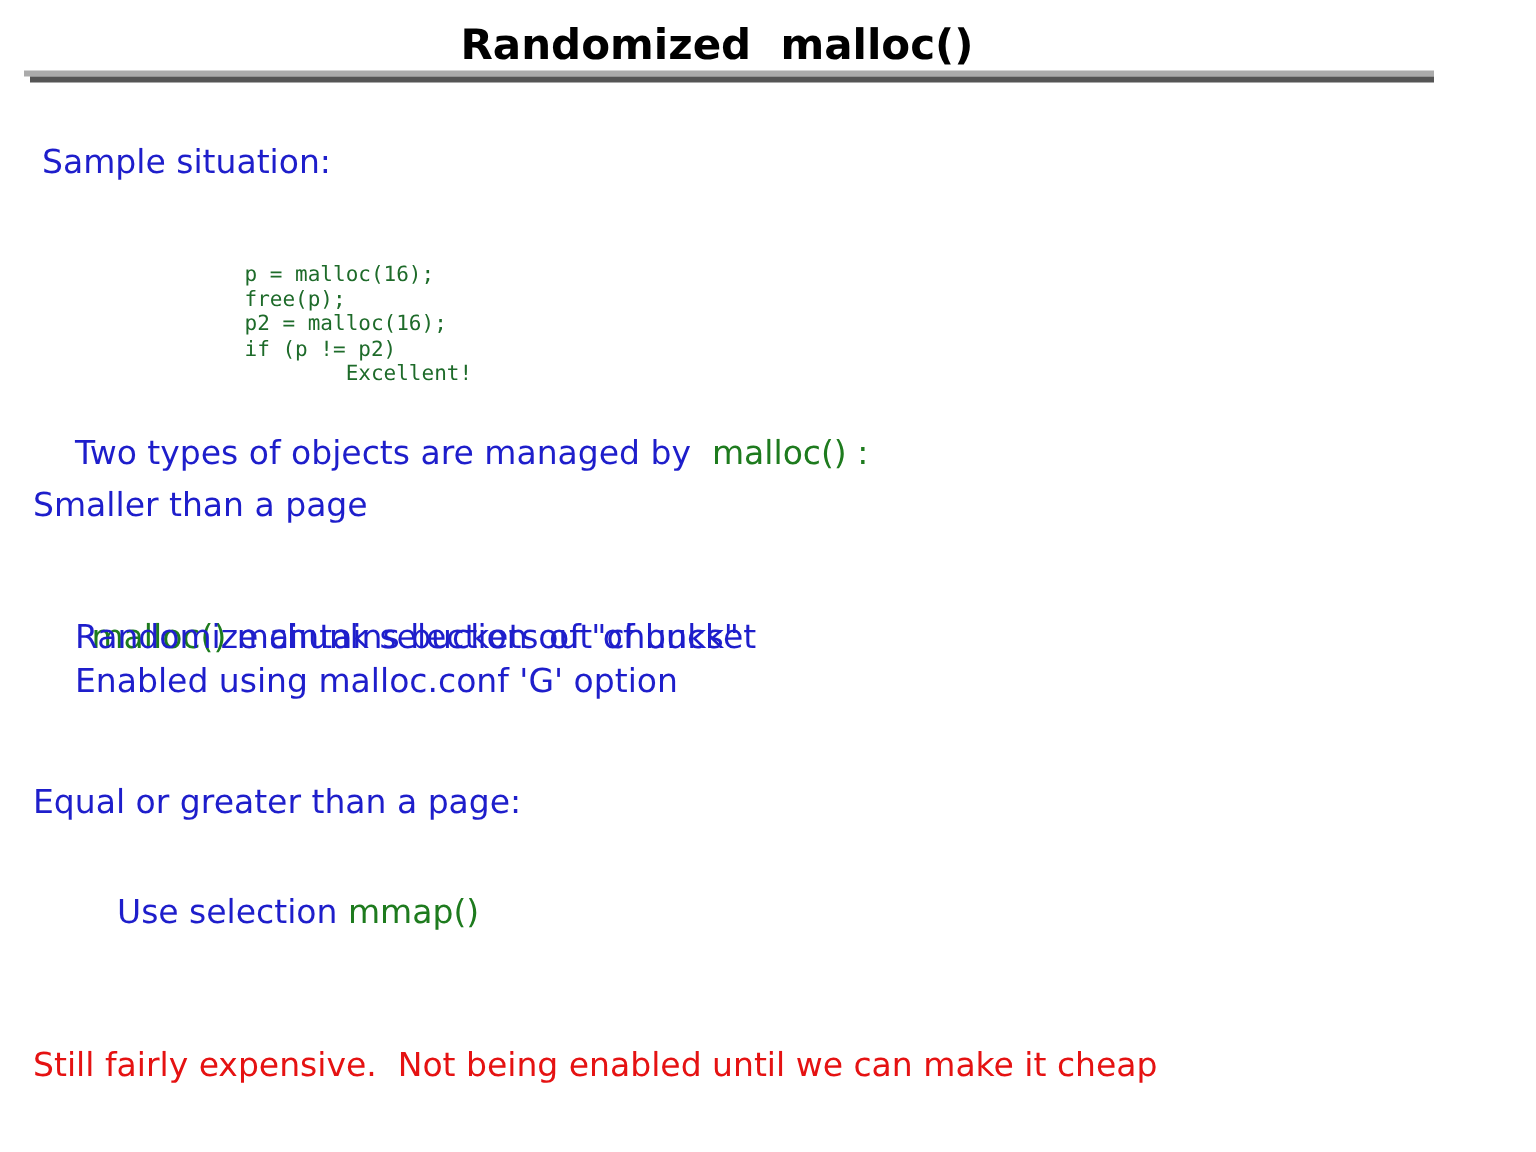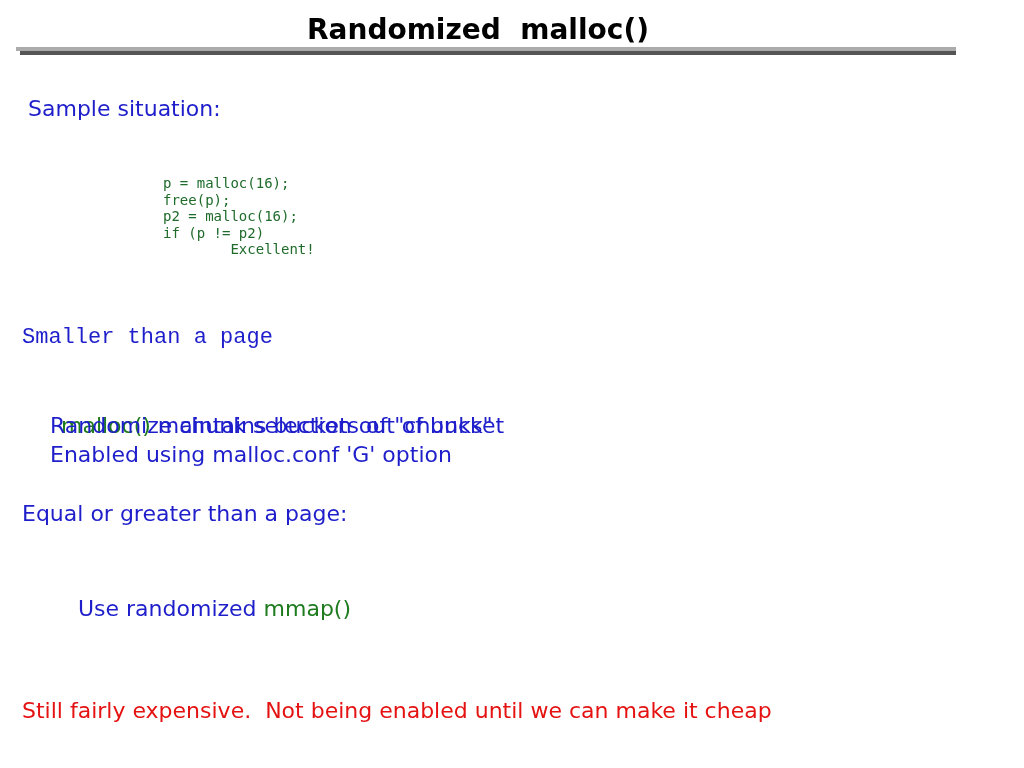--- a/index.html
+++ b/index.html
@@ -64,25 +64,25 @@
     white-space: pre;
     color: var(--code-green);
     margin-top: 21px;
   }
   .blue  { color: var(--blue); }
   .green { color: var(--green); }
   .red   { color: var(--red); }
 
   .pos-sample     { top: 95px;  left: 28px; }
   .pos-two-types  { top: 261px; left: 22px; }
-  .pos-smaller    { top: 324px; left: 22px; font-family: Liberation Mono, monospace; }
+  .pos-smaller    { top: 324px; left: 22px; }
   .pos-buckets    { top: 384px; left: 33px; }
   .pos-randomize  { top: 412px; left: 50px; }
   .pos-enabled    { top: 441px; left: 50px; }
-  .pos-equal      { top: 500px; left: 22px; text-align: right; }
+  .pos-equal      { top: 522px; left: 22px; text-align: right; }
   .pos-use-mmap   { top: 567px; left: 50px; }
   .pos-unfinished { top: 596px; left: 50px; }
   .pos-still      { top: 697px; left: 22px; text-align: center; }
 </style>
 </head>
 <body>
 
 <div class="slide">
 
   <div class="title">Randomized  malloc()</div>
@@ -91,33 +91,36 @@
   <div class="divider-dark"></div>
 
   <div class="line pos-sample blue">Sample situation:</div>
 
   <div class="code">p = malloc(16);
 free(p);
 p2 = malloc(16);
 if (p != p2)
         Excellent!</div>
 
+  <div class="line pos-two-types">
+    <span class="blue">Two types of objects are managed by  </span><span class="green">malloc() :</span>
+  </div>
 
   <div class="line pos-smaller blue">Smaller than a page</div>
 
   <div class="line pos-buckets">
     <span class="green">malloc()</span><span class="blue"> maintains buckets of "chunks"</span>
   </div>
 
   <div class="line pos-randomize blue">Randomize chunk selection out of bucket</div>
 
   <div class="line pos-enabled blue">Enabled using malloc.conf 'G' option</div>
 
   <div class="line pos-equal blue">Equal or greater than a page:</div>
 
   <div class="line pos-use-mmap">
-    <span class="blue">Use randomized </span><span class="green">mmap()</span>
+    <span class="blue">Use selection </span><span class="green">mmap()</span>
   </div>
 
 
   <div class="line pos-still red">Still fairly expensive.  Not being enabled until we can make it cheap</div>
 
 </div>
 
 </body></html>

